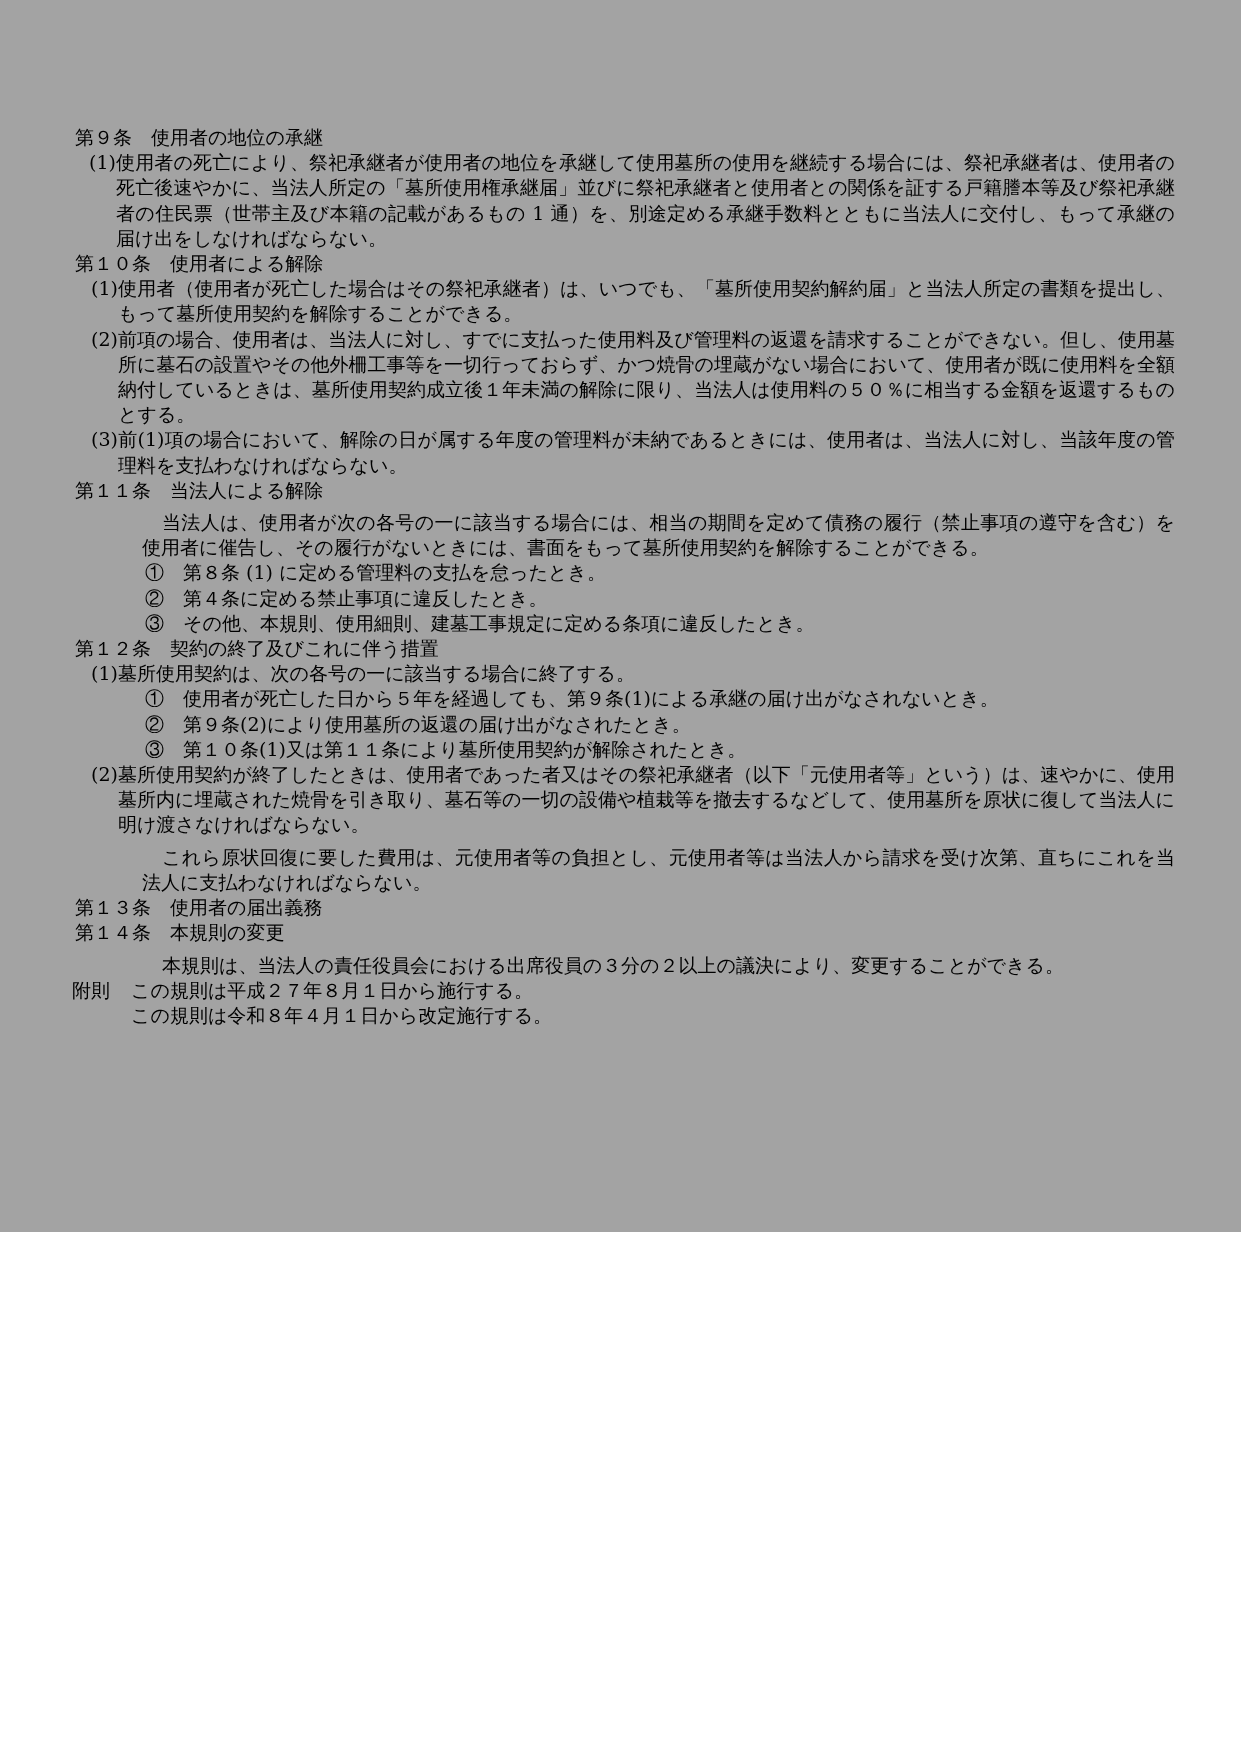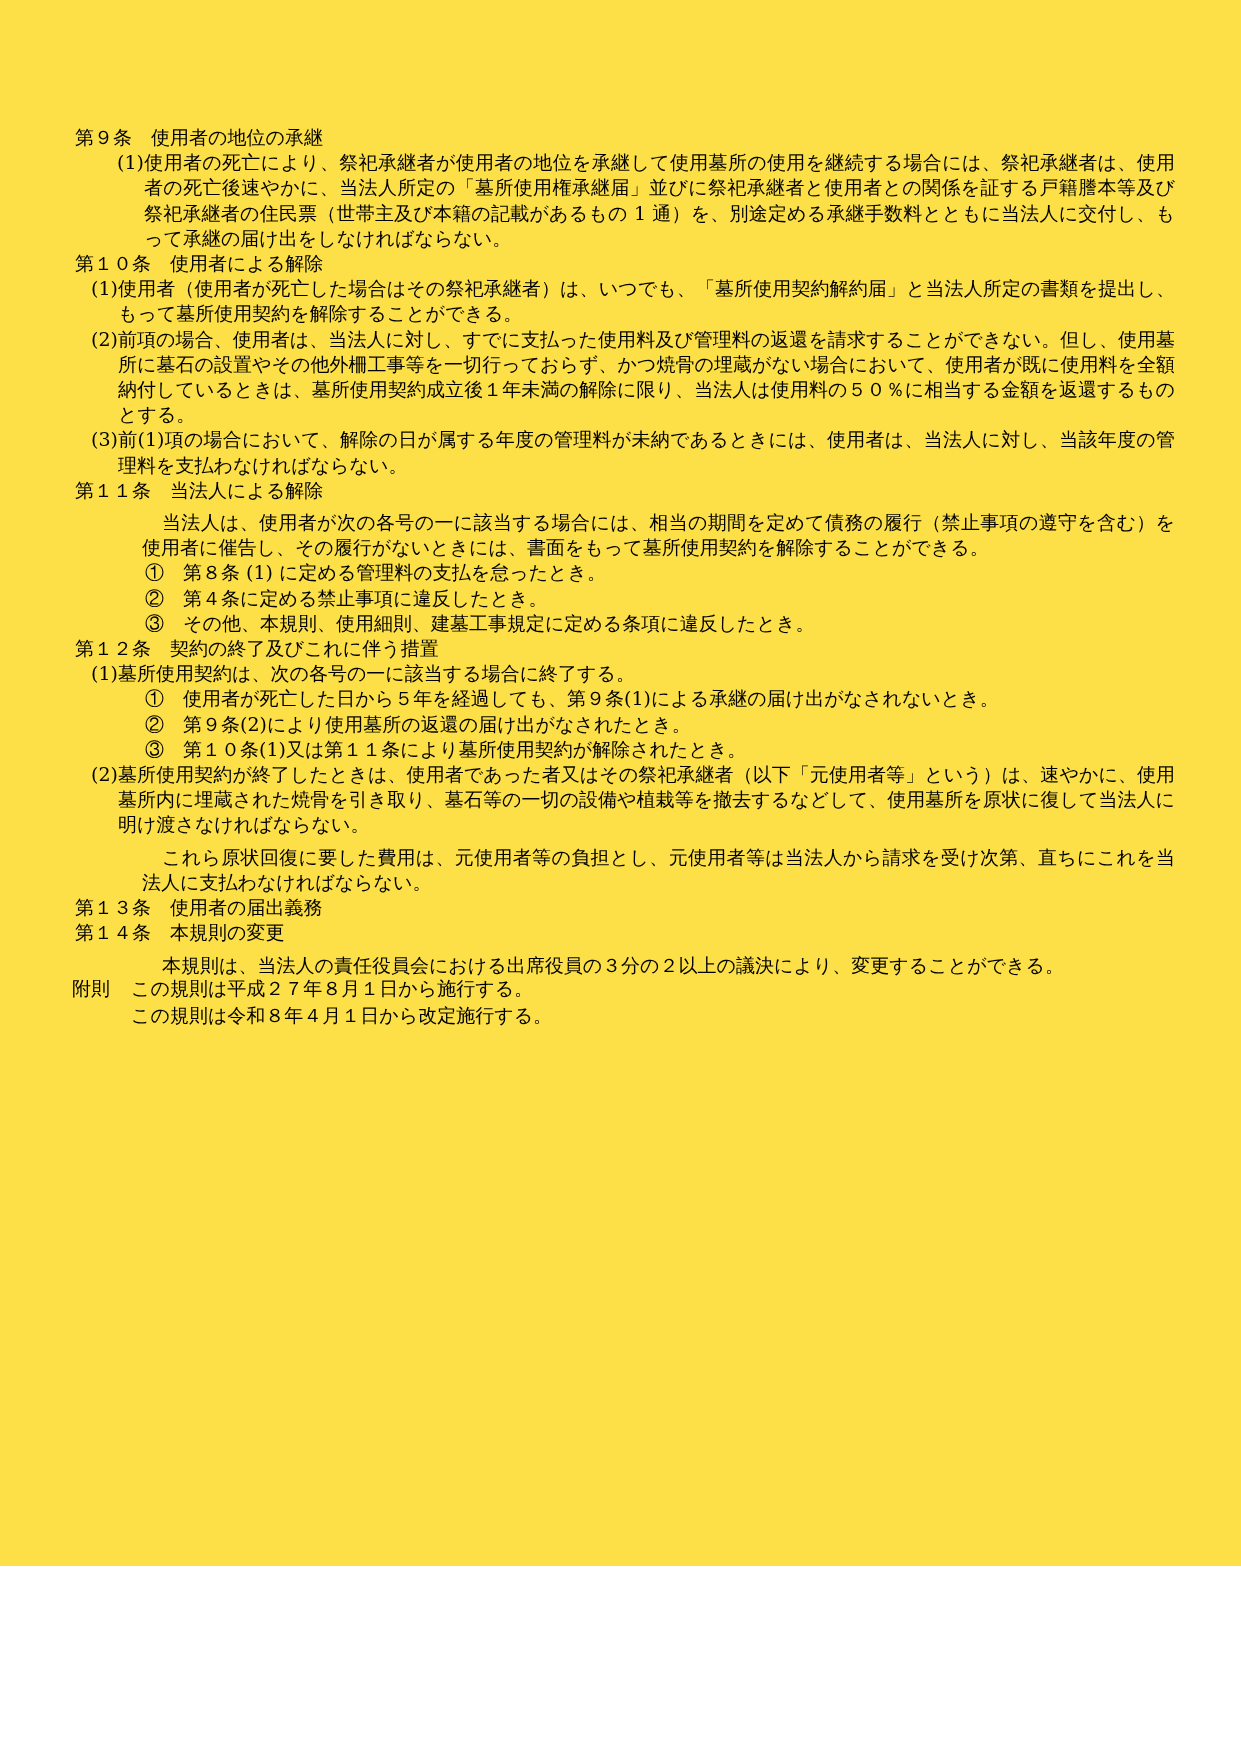--- a/index.html
+++ b/index.html
@@ -7,23 +7,23 @@
     padding: 0;
     background: #ffffff;
   }
   body {
     font-family: "DejaVu Serif", "Liberation Serif", serif;
     color: #000000;
   }
   .page {
     position: relative;
     width: 1241px;
-    height: 1566px;
+    height: 1232px;
     margin: 0 auto;
-    background: #fde047;
+    background: #a3a3a3;
     box-sizing: border-box;
     padding-top: 125px;
     padding-right: 66px;
     overflow: hidden;
   }
   .blk {
     margin: 0;
     font-size: 19px;
     line-height: 25.2px;
     text-align: justify;
@@ -37,21 +37,20 @@
   }
   
   .article {
     padding-left: 75px;
     text-align: left;
   }
   
   .item1 {
     padding-left: 116px;
     text-indent: -27px;
-    margin-left: 28px;
   }
   .item1 .marker { width: 27px; }
   
   .item2 {
     padding-left: 118px;
     text-indent: -27px;
   }
   .item2 .marker { width: 27px; }
   
   .circle {
@@ -64,21 +63,20 @@
   .para {
     padding-left: 142px;
     text-indent: 20px;
     margin-top: 7px;
   }
   
   .note {
     padding-left: 131px;
     text-indent: -59px;
     text-align: left;
-    font-family: Liberation Mono, monospace;
   }
   .note .marker { width: 59px; }
   
   .note2 {
     padding-left: 131px;
     text-align: left;
   }
 </style>
 </head>
 <body style="background: rgb(255, 255, 255);">

